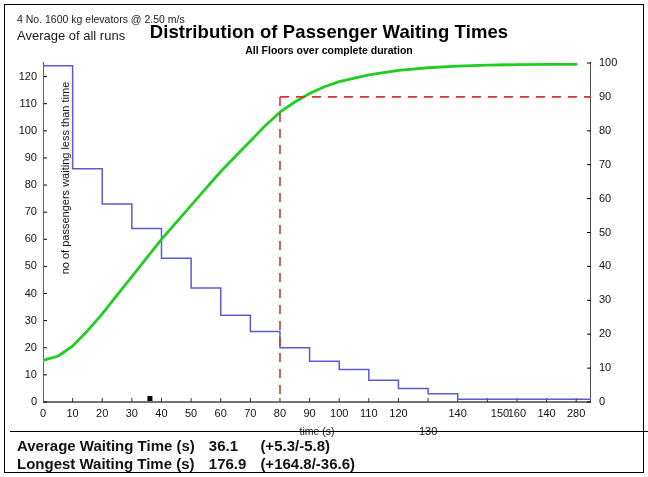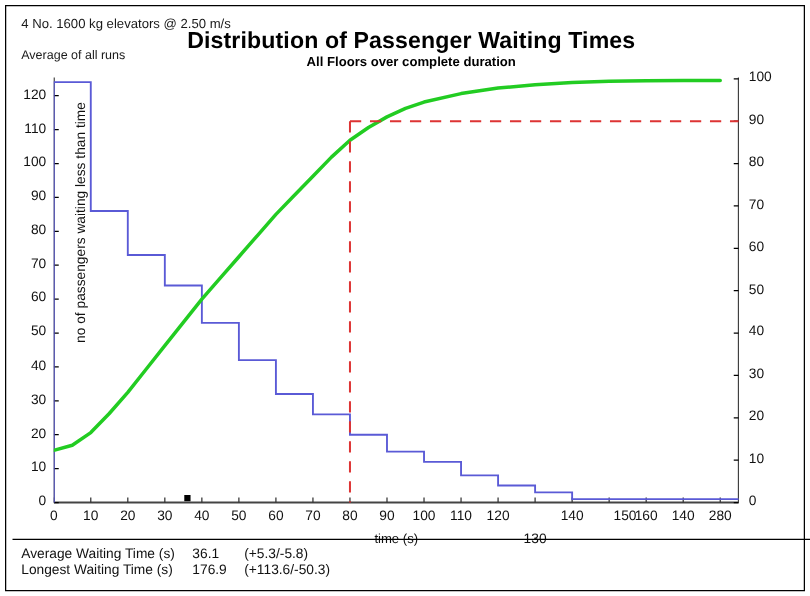--- a/index.html
+++ b/index.html
@@ -23,22 +23,22 @@
     border: 1px solid #000;
     box-sizing: border-box;
     background: #fff;
   }
   
   .hdr-line1 {
     position: absolute; left: 12px; top: 8px;
     font-size: 10.5px; color: #1a1a1a; white-space: nowrap;
   }
   .hdr-line2 {
-    position: absolute; left: 12px; top: 34px;
-    font-size: 10px; color: #1a1a1a; white-space: nowrap; text-align: center;
+    position: absolute; left: 12px; top: 23px;
+    font-size: 13px; color: #1a1a1a; white-space: nowrap; text-align: center;
   }
   .main-title {
     position: absolute; left: 0; top: 16px; width: 648px;
     text-align: center;
     font-size: 18.5px; font-weight: bold; color: #000;
     letter-spacing: 0.1px;
   }
   .sub-title {
     position: absolute; left: 0; top: 39px; width: 648px;
     text-align: center;
@@ -95,21 +95,21 @@
     left: 5px; top: 426px;
     width: 638px; height: 1px;
     background: #000;
   }
   .footer-tbl {
     position: absolute;
     left: 12px; top: 432px;
     font-size: 11px; color: #111;
   }
   .footer-tbl table { border-collapse: collapse; }
-  .footer-tbl td { padding: 0 0 1px 0; font-size: 11px; vertical-align: top; }
+  .footer-tbl td { padding: 0 0 1px 0; font-size: 15px; vertical-align: top; font-weight: bold; }
   .f-lbl { padding-right: 14px !important; white-space: nowrap; }
   .f-val { padding-right: 14px !important; white-space: nowrap; }
   .f-rng { white-space: nowrap; }
 </style>
 </head>
 <body>
 
 <div id="page">
   <div class="frame-outer">
 
@@ -234,20 +234,20 @@
       <table>
         <tbody id="footer-body">
             <tr>
               <td class="f-lbl">Average Waiting Time (s)</td>
               <td class="f-val">36.1</td>
               <td class="f-rng">(+5.3/-5.8)</td>
             </tr>
             <tr>
               <td class="f-lbl">Longest Waiting Time (s)</td>
               <td class="f-val">176.9</td>
-              <td class="f-rng">(+113.6/-50.3)</td>
+              <td class="f-rng">(+164.8/-36.6)</td>
             </tr>
           </tbody>
       </table>
     </div>
 
   </div>
 </div>
 
 </body></html>

